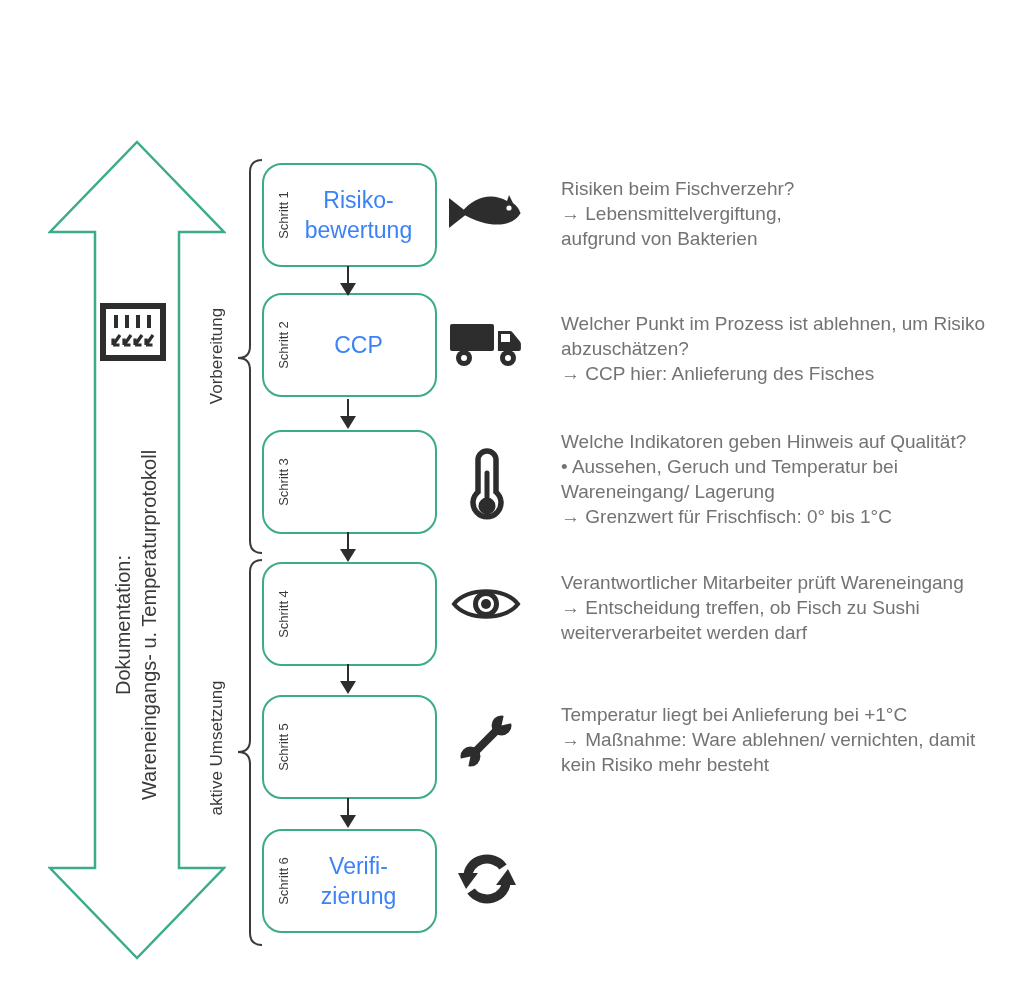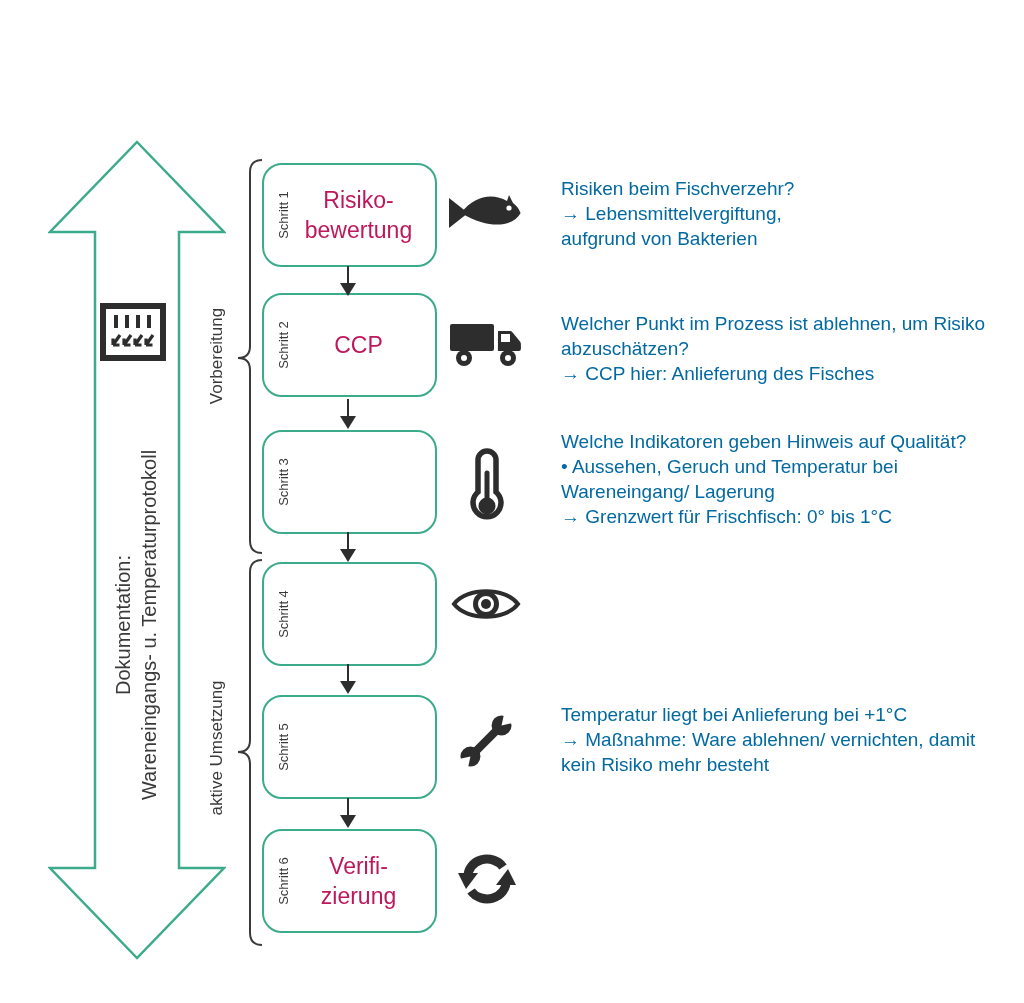--- a/index.html
+++ b/index.html
@@ -26,32 +26,32 @@
   .group-label.g1{left:217px;top:356px;}
   .group-label.g2{left:217px;top:748px;}
   
   .box{
     left:262px;width:175px;height:104px;background:#ffffff;
     border:2.5px solid #3cab8b;border-radius:20px;box-sizing:border-box;
     display:flex;align-items:center;justify-content:center;
   }
   .box-title{
     white-space:pre-line;text-align:center;font-size:23px;line-height:30px;
-    color:#be185d;padding-left:18px;
+    color:#3b82f6;padding-left:18px;
   }
   .badge{
     position:absolute;left:19px;top:50%;
     transform:translate(-50%,-50%) rotate(-90deg);
     white-space:nowrap;font-size:13px;color:#3a3a3a;
   }
   .connector{left:337px;}
   
   .desc{
     left:561px;width:455px;white-space:pre-line;
-    font-size:19px;line-height:25px;color:#0369a1;
+    font-size:19px;line-height:25px;color:#737373;
   }
   .icon{overflow:visible;}
 </style>
 </head>
 <body>
 
 <div class="canvas">
 
   <svg class="abs big-arrow" width="178" height="820" viewBox="0 0 178 820">
     <path d="M89 2 L176 92 L131 92 L131 728 L176 728 L89 818 L2 728 L47 728 L47 92 L2 92 Z" fill="#ffffff" stroke="#3cab8b" stroke-width="2.5" stroke-linejoin="miter"></path>
@@ -174,17 +174,20 @@
   <div class="abs desc" style="top:176px">Risiken beim Fischverzehr?
 → Lebensmittelvergiftung,
 aufgrund von Bakterien</div>
   <div class="abs desc" style="top:311px">Welcher Punkt im Prozess ist ablehnen, um Risiko
 abzuschätzen?
 → CCP hier: Anlieferung des Fisches</div>
   <div class="abs desc" style="top:429px">Welche Indikatoren geben Hinweis auf Qualität?
 • Aussehen, Geruch und Temperatur bei
 Wareneingang/ Lagerung
 → Grenzwert für Frischfisch: 0° bis 1°C</div>
+  <div class="abs desc" style="top:570px">Verantwortlicher Mitarbeiter prüft Wareneingang
+→ Entscheidung treffen, ob Fisch zu Sushi
+weiterverarbeitet werden darf</div>
   <div class="abs desc" style="top:702px">Temperatur liegt bei Anlieferung bei +1°C
 → Maßnahme: Ware ablehnen/ vernichten, damit
 kein Risiko mehr besteht</div>
 
 </div>
 
 </body></html>

